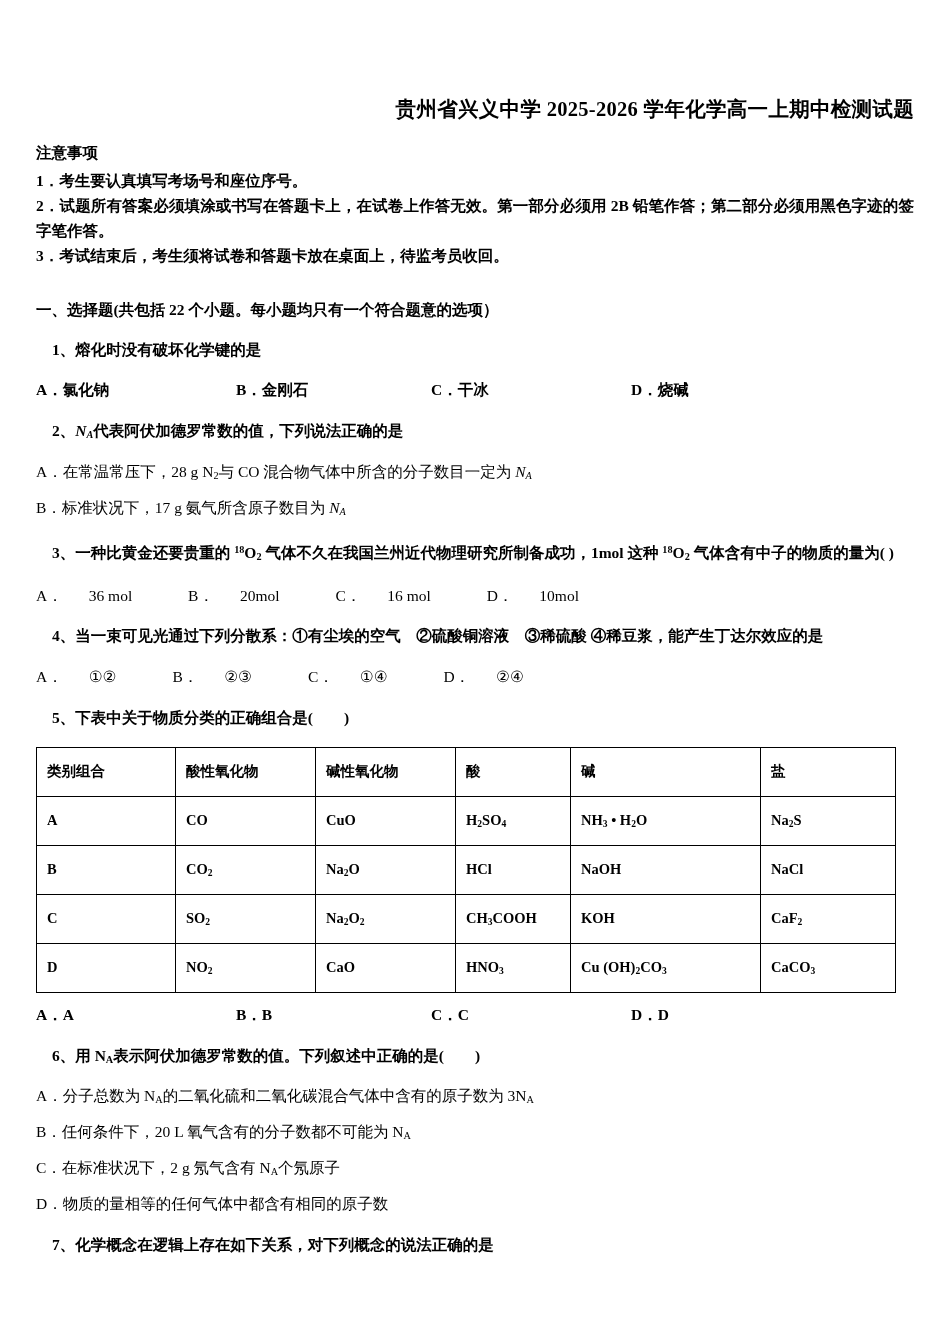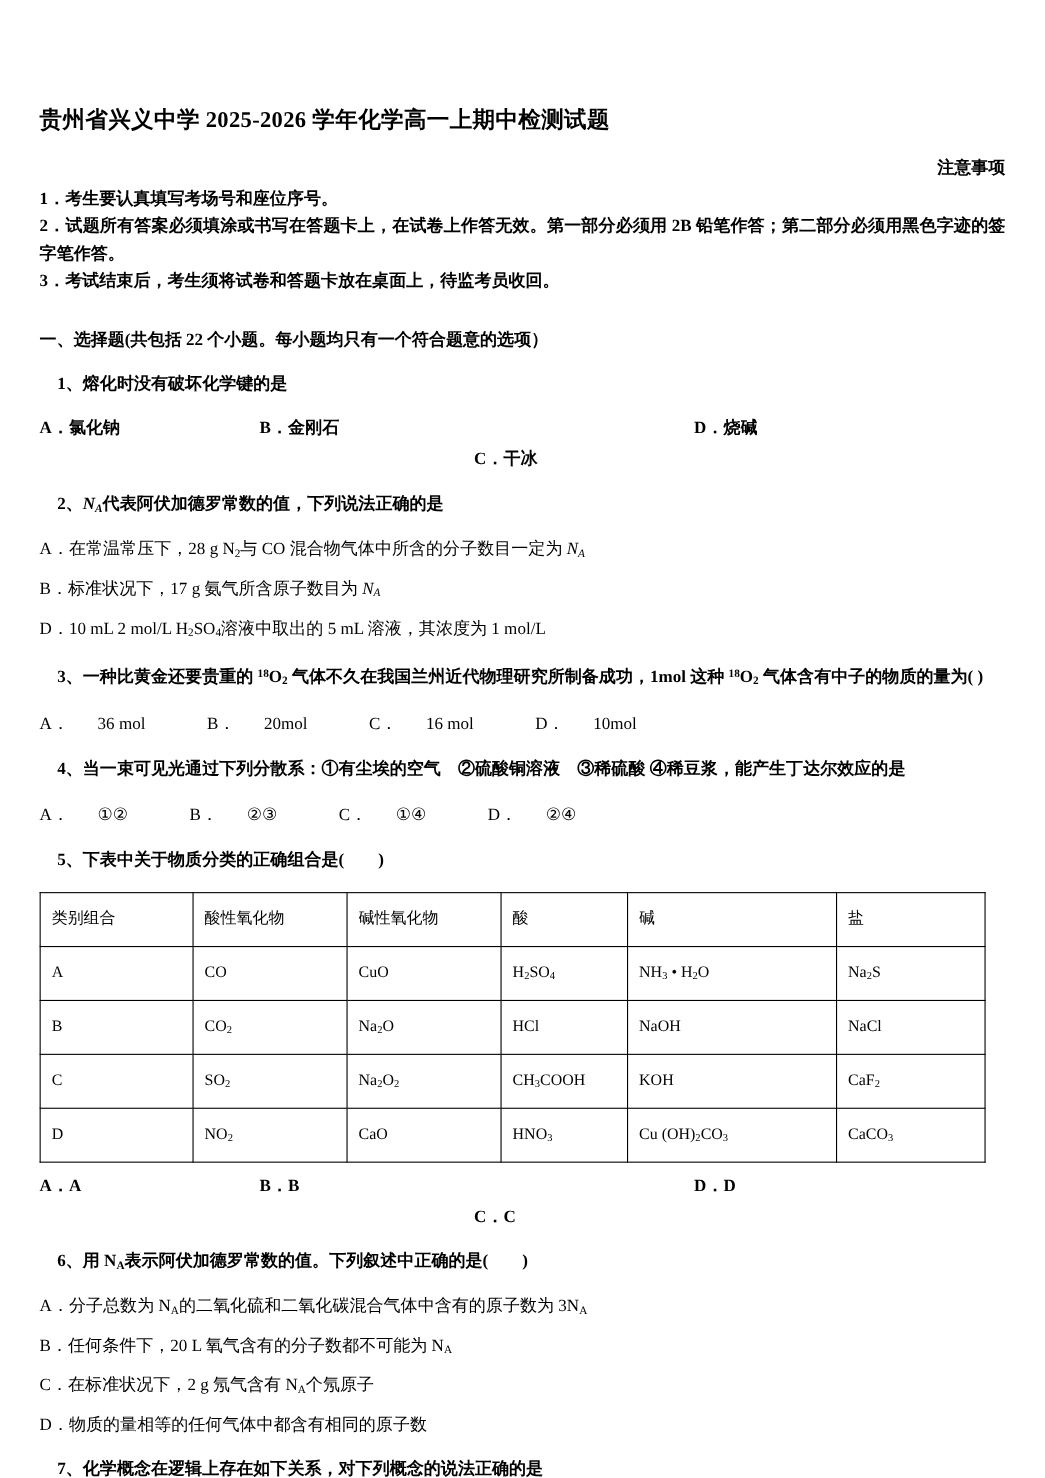--- a/index.html
+++ b/index.html
@@ -16,33 +16,32 @@
     overflow: hidden;
   }
   .page {
     width: 950px;
     height: 1344px;
     box-sizing: border-box;
     padding: 96px 36px 0 36px;
     position: relative;
   }
   .doc-title {
-    text-align: left;
+    text-align: right;
     font-size: 20.5px;
     font-weight: bold;
     letter-spacing: 0.3px;
     margin: 0 0 18px 0;
     line-height: 1.3;
   }
   .notice-head {
     font-size: 15.5px;
     font-weight: bold;
     margin: 16px 0 4px 0;
     line-height: 1.5;
-    text-align: right;
   }
   .notice-line {
     font-size: 15.5px;
     font-weight: bold;
     line-height: 1.62;
     margin: 0;
     text-align: justify;
   }
   .gap-lg { height: 30px; }
   .sec-head {
@@ -63,21 +62,21 @@
     font-size: 15.5px;
     font-weight: bold;
     line-height: 1.6;
     margin: 0;
     display: flex;
   }
   .opt-row.spaced { margin-top: 12px; margin-bottom: 12px; }
   .opt-col-4 > span { display: inline-block; }
   .opt-a { width: 200px; }
   .opt-b { width: 195px; }
-  .opt-c { width: 200px; margin-top: 28px; }
+  .opt-c { width: 200px; }
   .opt-line {
     font-size: 15.5px;
     font-weight: normal;
     line-height: 1.6;
     margin: 11px 0;
   }
   .opt-inline span { margin-right: 26px; }
   .tight { margin: 3px 0; }
   sub { font-size: 0.66em; vertical-align: -0.22em; }
   sup { font-size: 0.66em; vertical-align: 0.45em; }
@@ -86,21 +85,21 @@
     border-collapse: collapse;
     table-layout: fixed;
     margin: 10px 0 4px 0;
     font-size: 14.5px;
   }
   table.cls-table td {
     border: 1px solid #000000;
     padding: 13px 0 13px 10px;
     height: 22px;
     vertical-align: middle;
-    font-weight: normal;
+    font-weight: bold;
     line-height: 1.3;
   }
   col.c0 { width: 139px; }
   col.c1 { width: 140px; }
   col.c2 { width: 140px; }
   col.c3 { width: 115px; }
   col.c4 { width: 190px; }
   col.c5 { width: 135px; }
 </style>
 </head>
@@ -124,21 +123,20 @@
     <span class="opt-a"><span>A．</span><span>氯化钠</span></span>
     <span class="opt-b"><span>B．</span><span>金刚石</span></span>
     <span class="opt-c"><span>C．</span><span>干冰</span></span>
     <span><span>D．</span><span>烧碱</span></span>
   </p>
 
   <p class="q-stem"><span>2、</span><i>N<sub>A</sub></i><span>代表阿伏加德罗常数的值，下列说法正确的是</span></p>
 
   <p class="opt-line"><span>A．</span>在常温常压下，28 g N<sub>2</sub>与 CO 混合物气体中所含的分子数目一定为 <i>N<sub>A</sub></i></p>
   <p class="opt-line"><span>B．</span>标准状况下，17 g 氨气所含原子数目为 <i>N<sub>A</sub></i></p>
-  <p class="opt-line"><span>D．</span>10 mL 2 mol/L H<sub>2</sub>SO<sub>4</sub>溶液中取出的 5 mL 溶液，其浓度为 1 mol/L</p>
 
   <p class="q-stem loose"><span>3、</span>一种比黄金还要贵重的 <sup>18</sup>O<sub>2</sub> 气体不久在我国兰州近代物理研究所制备成功，1mol 这种 <sup>18</sup>O<sub>2</sub> 气体含有中子的物质的量为(  )</p>
   <p class="opt-line opt-inline">
     <span><span>A．</span><span>36 mol</span></span>
     <span><span>B．</span><span>20mol</span></span>
     <span><span>C．</span><span>16 mol</span></span>
     <span><span>D．</span><span>10mol</span></span>
   </p>
 
   <p class="q-stem"><span>4、</span><span>当一束可见光通过下列分散系：①有尘埃的空气　②硫酸铜溶液　③稀硫酸 ④稀豆浆，能产生丁达尔效应的是</span></p>

